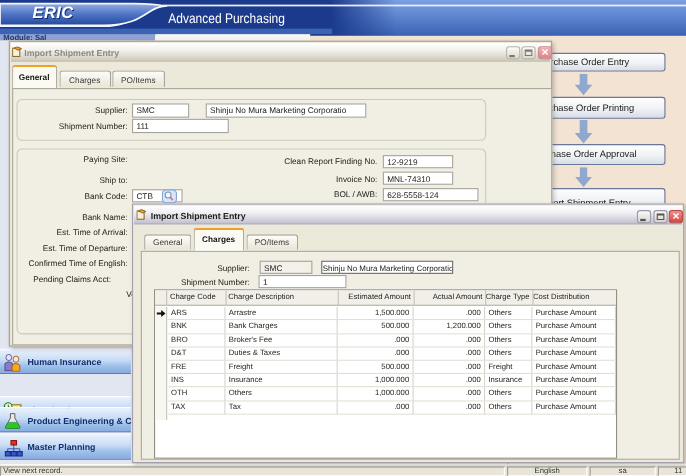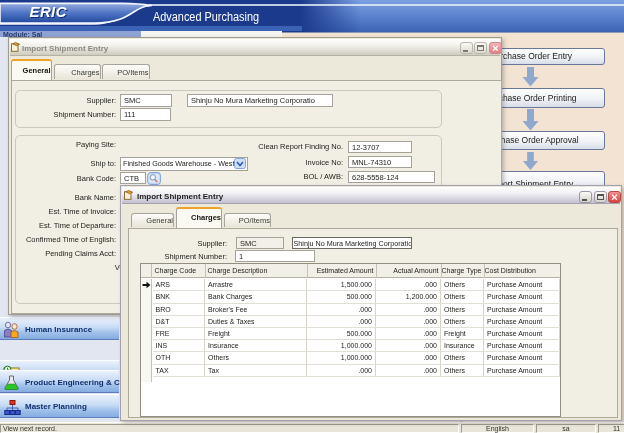--- a/index.html
+++ b/index.html
@@ -1,21 +1,21 @@
 <!DOCTYPE html>
 <html><head>
 <meta charset="utf-8">
 <style>
 * { margin:0; padding:0; box-sizing:border-box; }
 html,body { width:624px; height:433px; overflow:hidden; }
 body { position:relative; font-family:"Liberation Sans", sans-serif; background:#F3E3D2; }
 .abs { position:absolute; }
 .lbl { position:absolute; font-size:7.5px; color:#1c1c18; text-align:right; white-space:nowrap; }
 .tb { position:absolute; background:#fff; border:1px solid #A5A29A; font-size:7.5px; color:#1c1c18; padding:1px 0 0 3px; white-space:nowrap; overflow:hidden; }
-.tab { position:absolute; border:1px solid #A7A499; border-bottom:none; border-radius:3px 3px 0 0; background:linear-gradient(180deg,#FDFCF9,#E8E5D7); font-size:7.5px; color:#3a3a34; text-align:right; }
+.tab { position:absolute; border:1px solid #A7A499; border-bottom:none; border-radius:3px 3px 0 0; background:linear-gradient(180deg,#FDFCF9,#E8E5D7); font-size:7.5px; color:#3a3a34; text-align:center; }
 .tabactive { background:#FAF9F2; border-top:2px solid #F0A12A; font-weight:bold; color:#141410; z-index:3; }
 .gbox { position:absolute; border:1px solid #CBC9BC; border-radius:5px; }
 .dlg { position:absolute; background:#ECE9DB; border:1px solid #A4A1AE; box-shadow:2px 2px 4px rgba(80,80,90,0.35); }
 .tbar { position:absolute; left:1px; right:1px; top:1px; height:17px; background:linear-gradient(180deg,#FFFFFF 0%,#F2F1EC 40%,#D8D5C9 85%,#CFCCBF 100%); border-bottom:1px solid #B5B2A4; }
 .wbtn { position:absolute; width:13px; height:12px; border-radius:3px; }
 .page { position:absolute; background:#F1EFE3; border:1px solid #ACA998; }
 .sbtn { position:absolute; left:0; width:119px; height:23.5px; background:linear-gradient(180deg,#EAF2FC 0%,#C8DCF5 45%,#9FC0EA 70%,#86ACE0 100%); border-top:1px solid #FDFDFE; border-bottom:1px solid #5A7CB8; }
 .sbtn span { position:absolute; left:25px; top:7px; font-size:8px; font-weight:bold; color:#10306e; white-space:nowrap; }
 .wfbtn { position:absolute; width:148px; height:17.5px; border:1px solid #69779B; border-radius:3px; background:linear-gradient(180deg,#FEFEFE 0%,#F0F2F5 55%,#D8DDE7 100%); font-size:8.5px; color:#1a1a18; text-align:center; line-height:15.5px; white-space:nowrap; overflow:hidden; }
 .seg { position:absolute; top:1px; height:9px; border:1px solid; border-color:#9c9a8e #fff #fff #9c9a8e; font-size:7px; color:#30302c; text-align:center; }
@@ -143,51 +143,45 @@
   <div class="tab" style="left:93px;top:25.7px;width:47.5px;height:15.8px;line-height:15px">PO/Items</div>
   <div class="page" style="left:1.5px;top:41.5px;width:491px;height:234px"></div>
 
   <div class="gbox" style="left:6px;top:52px;width:427px;height:38px"></div>
   <div class="gbox" style="left:6px;top:97px;width:427px;height:169px"></div>
 
   <div class="lbl" style="right:385px;top:58px;width:80px">Supplier:</div>
   <div class="tb" style="left:111px;top:56px;width:52px;height:13px">SMC</div>
   <div class="tb" style="left:178px;top:56px;width:146px;height:13px">Shinju No Mura Marketing Corporatio</div>
   <div class="lbl" style="right:385px;top:72px;width:90px">Shipment Number:</div>
-  <div class="tb" style="left:111px;top:70px;width:51px;height:13px">111</div>
+  <div class="tb" style="left:111px;top:70px;width:88px;height:13px">111</div>
 
   <div class="lbl" style="right:385px;top:101.5px;width:80px">Paying Site:</div>
   <div class="lbl" style="right:158px;top:104px;width:110px">Clean Report Finding No.</div>
-  <div class="tb" style="left:339px;top:103px;width:64px;height:12px">12-3707</div>
+  <div class="tb" style="left:339px;top:103px;width:64px;height:12px">12-9219</div>
 
   <div class="lbl" style="right:385px;top:121px;width:80px">Ship to:</div>
-  <div class="tb" style="left:111px;top:118.5px;width:128px;height:14px;padding-left:2px;font-size:7.2px">Finished Goods Warehouse - West
-    <svg class="abs" style="right:1px;top:0.5px" width="12" height="11" viewBox="0 0 12 11">
-        <rect x="0.5" y="0.5" width="11" height="10" rx="2" fill="#CFE0F6" stroke="#82A3DC"></rect>
-        <path d="M3 4 L6 7.5 L9 4" fill="none" stroke="#2C5BB0" stroke-width="1.6"></path>
-      </svg>
-  </div>
   <div class="lbl" style="right:158px;top:119.5px;width:110px">Invoice No:</div>
   <div class="tb" style="left:339px;top:118px;width:64px;height:12px">MNL-74310</div>
 
   <div class="lbl" style="right:385px;top:136px;width:80px">Bank Code:</div>
-  <div class="tb" style="left:111px;top:134px;width:26px;height:12px">CTB</div>
+  <div class="tb" style="left:111px;top:134px;width:46px;height:12px">CTB</div>
   <svg class="abs" style="left:138px;top:133.5px" width="14" height="13" viewBox="0 0 14 13">
     <rect x="0.6" y="0.6" width="12.8" height="11.8" rx="3.5" fill="#D8E6F8" stroke="#84A5DC" stroke-width="1.1"></rect>
     <circle cx="5.8" cy="5.3" r="2.7" fill="#F4F8FC" stroke="#7A94B8" stroke-width="1"></circle>
     <path d="M7.8 7.4 L10.2 10" stroke="#C87A6A" stroke-width="1.5"></path>
   </svg>
   <div class="lbl" style="right:158px;top:134px;width:110px">BOL / AWB:</div>
   <div class="tb" style="left:339px;top:132.5px;width:87px;height:12px">628-5558-124</div>
 
   <div class="lbl" style="right:385px;top:155px;width:100px">Bank Name:</div>
-  <div class="lbl" style="right:385px;top:168.5px;width:100px">Est. Time of Invoice:</div>
+  <div class="lbl" style="right:385px;top:168.5px;width:100px">Est. Time of Arrival:</div>
   <div class="lbl" style="right:385px;top:182.5px;width:100px">Est. Time of Departure:</div>
   <div class="lbl" style="right:385px;top:196.5px;width:110px">Confirmed Time of English:</div>
-  <div class="lbl" style="right:385px;top:210.5px;width:100px">Pending Claims Acct:</div>
+  <div class="lbl" style="right:400px;top:210.5px;width:100px">Pending Claims Acct:</div>
   <div class="lbl" style="right:362px;top:224.5px;width:100px">Vessel:</div>
 </div>
 
 <div class="dlg" style="left:120px;top:185px;width:502px;height:236px">
   <div class="tbar" style="background:linear-gradient(180deg,#FFFFFF 0%,#F0EFF3 40%,#CCCAD7 88%,#C3C1CF 100%);border-bottom:1px solid #A3A1B2">
     <svg class="abs" style="left:2px;top:2.5px" width="9" height="10" viewBox="0 0 9 10">
       <rect x="0.5" y="1.8" width="6.5" height="7.5" fill="#F8F0D8" stroke="#806020" stroke-width="0.9"></rect>
       <path d="M1.8 1.8 L4.5 0.5 L8.6 2.3 L5.5 3.7 Z" fill="#E8A030" stroke="#805010" stroke-width="0.7"></path>
     </svg>
     <span class="abs" style="left:15px;top:4.5px;font-size:8px;font-weight:bold;color:#1d1d1a;white-space:nowrap">Import Shipment Entry</span>

